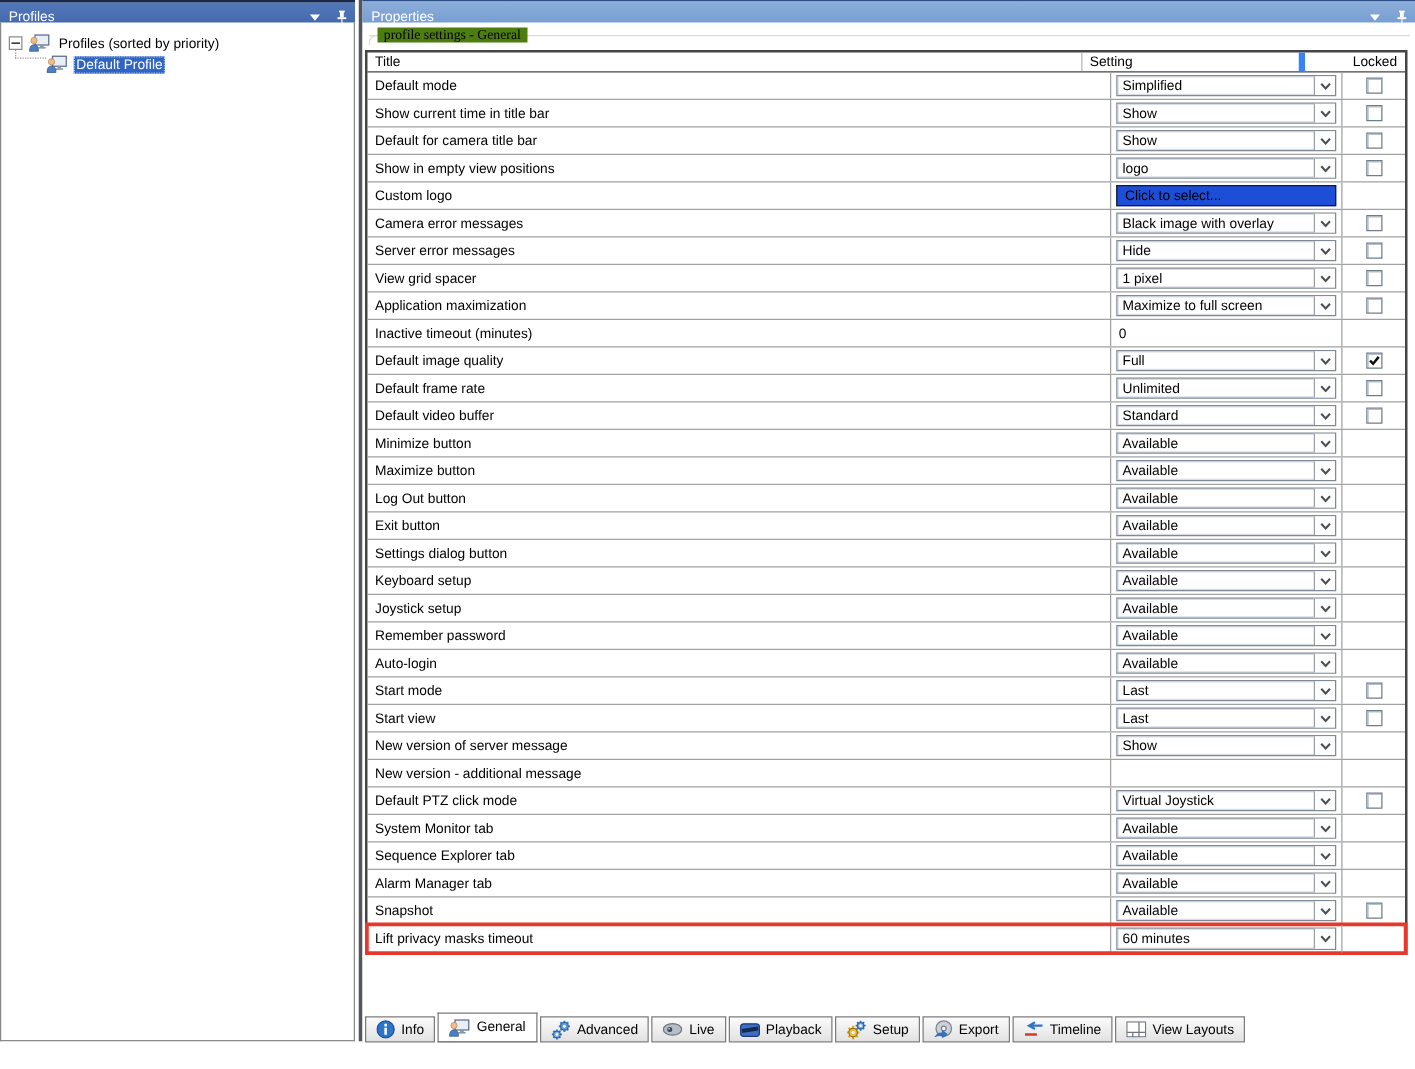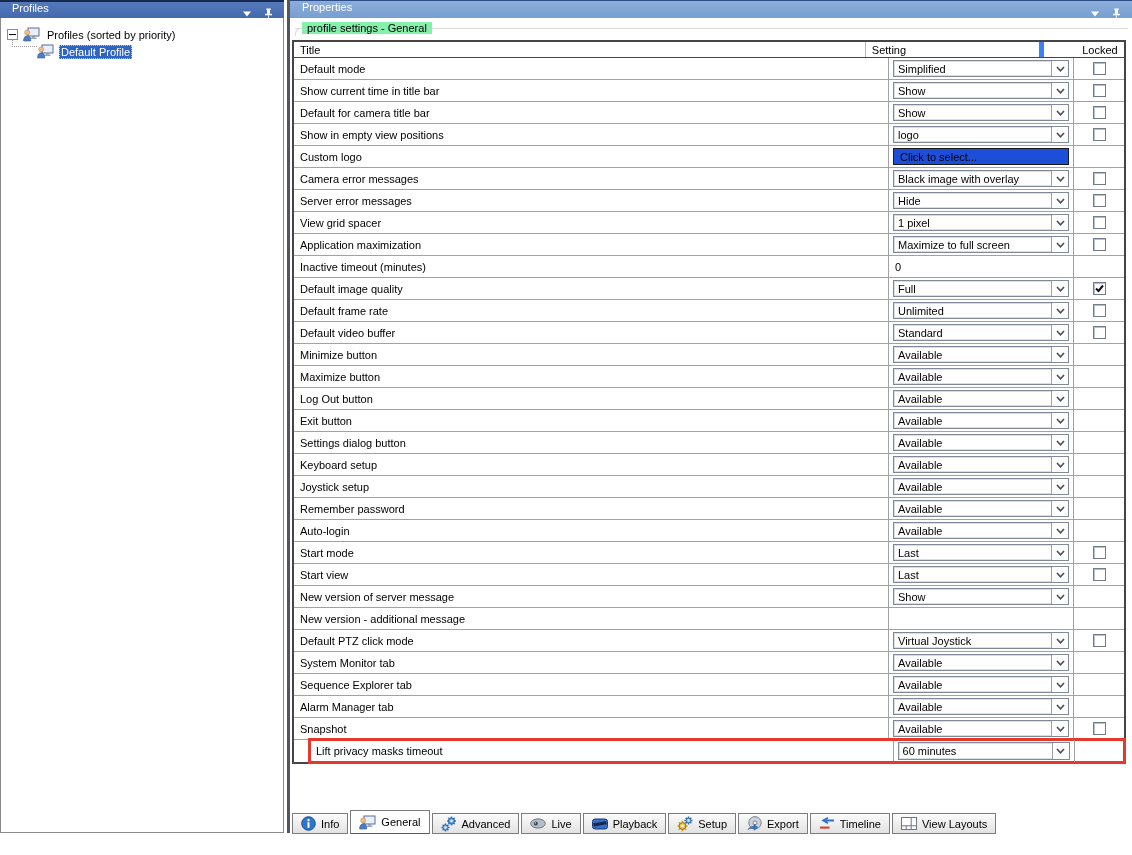--- a/index.html
+++ b/index.html
@@ -1,20 +1,20 @@
 <!DOCTYPE html>
 <html><head>
 <meta charset="utf-8">
 <style>
   * { box-sizing: border-box; margin: 0; padding: 0; }
   html,body { width:1132px; height:855px; background:#fff; overflow:hidden; }
   body { font-family:"Liberation Sans", sans-serif; font-size:11px; color:#000; position:relative; }
 
   
-  .panel-header { height:26px; display:flex; padding:0 10px; color:#fff; }
+  .panel-header { height:26px; display:flex; align-items:center; padding:0 5px; color:#fff; }
   .header-title { padding-left:2px; }
   .header-icons { margin-left:auto; display:flex; align-items:center; gap:9px; }
   .hicon { display:flex; align-items:center; justify-content:center; width:12px; height:12px; }
 
   .left-panel { position:absolute; left:0; top:0; width:284px; height:833px; }
   .left-panel .panel-header { background:linear-gradient(#5379bb,#3d62a7); border-top:2px solid #16294e; }
   .left-body { position:absolute; top:18px; left:0; right:0; bottom:0; background:#fff;
                border:1px solid #8a8a8a; border-top:none; }
 
   .tree-row { position:absolute; display:flex; align-items:center; height:17px; white-space:nowrap; }
@@ -28,21 +28,21 @@
   .tree-connector { position:absolute; left:11px; top:19px; width:25px; height:10px;
                     border-left:1px dotted #9a9a9a; border-bottom:1px dotted #9a9a9a; }
 
   .right-panel { position:absolute; left:287px; top:0; width:845px; height:833px; border-left:3px solid #53565c; }
   .right-panel .panel-header { background:linear-gradient(#8cadda,#6d98ce); border-top:1px solid #2c4e84; }
   .rp-body { position:absolute; top:18px; left:0; right:0; bottom:0; background:#fff; }
 
   .group-line { position:absolute; top:10px; left:5px; right:4px; border-top:1px solid #d9d9d9; }
   .group-curve { position:absolute; top:10px; left:5px; width:8px; height:8px;
                  border-left:1px solid #d9d9d9; border-top:1px solid #d9d9d9; border-top-left-radius:6px; }
-  .group-label { position:absolute; top:4px; left:12px; background:#86efac; padding:0 5px; }
+  .group-label { position:absolute; top:4px; left:12px; background:#4d7c0f; padding:0 5px;font-family:Liberation Serif, serif; }
 
   
   .ptable { position:absolute; left:2px; top:22px; width:834px; background:#fff; border:2px solid #454545; }
   .thead { display:flex; height:16px; border-bottom:1px solid #454545; align-items:center; }
   .th { height:100%; display:flex; align-items:center; }
   .th-title  { width:595px; padding-left:6px; border-right:1px solid #b5b5b5; }
   .th-setting{ width:185px; padding-left:6px; border-right:5px solid #3b82f6; }
   .th-locked { width:50px;  justify-content:center;margin-left:32px; }
 
   .trow { display:flex; height:22px; border-bottom:1px solid #a2a2a2; }
@@ -57,21 +57,21 @@
   .combo-arrow { width:17px; border-left:1px solid #9aa1ab; display:flex; align-items:center; justify-content:center; background:#fdfdfd; }
 
   .select-btn { position:absolute; left:4px; right:4px; top:2px; bottom:2px; background:#1d4ed8;
                 border:1px solid #1a1a1a; display:flex; align-items:center; padding-left:6px; }
 
   .plain-value { padding-left:6px; white-space:nowrap; }
 
   .checkbox { width:13px; height:13px; background:#fff; border:1px solid #6f7d8d;
               box-shadow:inset 1px 1px 0 #b7c1cc; display:flex; align-items:center; justify-content:center; }
 
-  .trow.highlighted { position:relative; z-index:5; outline:3px solid #e6392b; outline-offset:-1px;margin-left:16px; }
+  .trow.highlighted { position:relative; z-index:5; outline:3px solid #e6392b; outline-offset:-1px; }
 
   
   .tabbar { position:absolute; left:2px; top:792px; display:flex; align-items:flex-end; }
   .tab { display:inline-flex; align-items:center; gap:5px; height:21px; padding:0 8px;
          background:linear-gradient(#fbfbfb,#e2e2e2); border:1px solid #7c7c7c; margin-right:2px; white-space:nowrap; }
   .tab.active { height:24px; background:#fff; border-bottom-color:#5a5a5a; }
   .tab-icon { display:flex; align-items:center; }
 </style>
 </head>
 <body>

